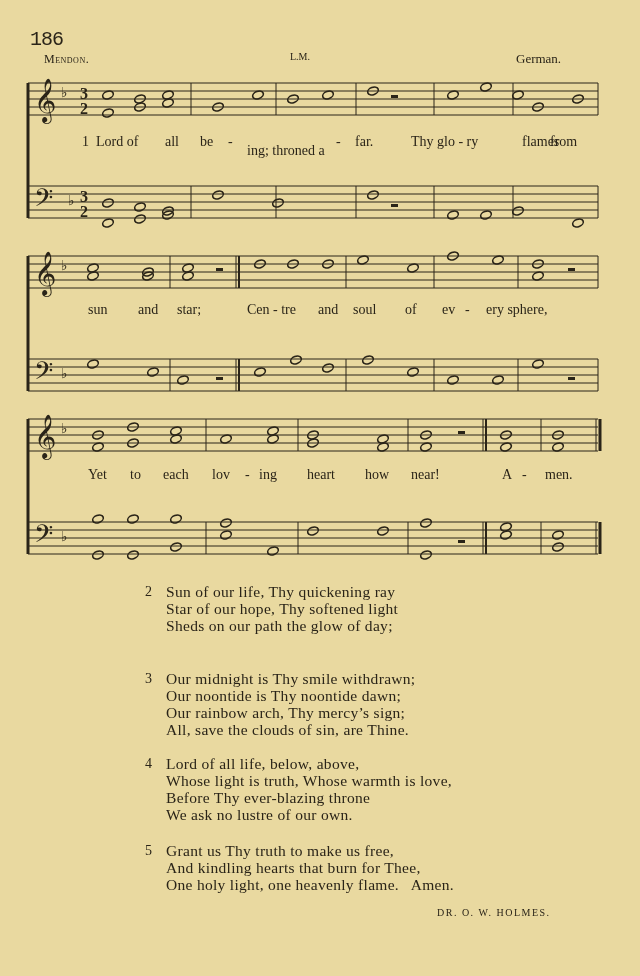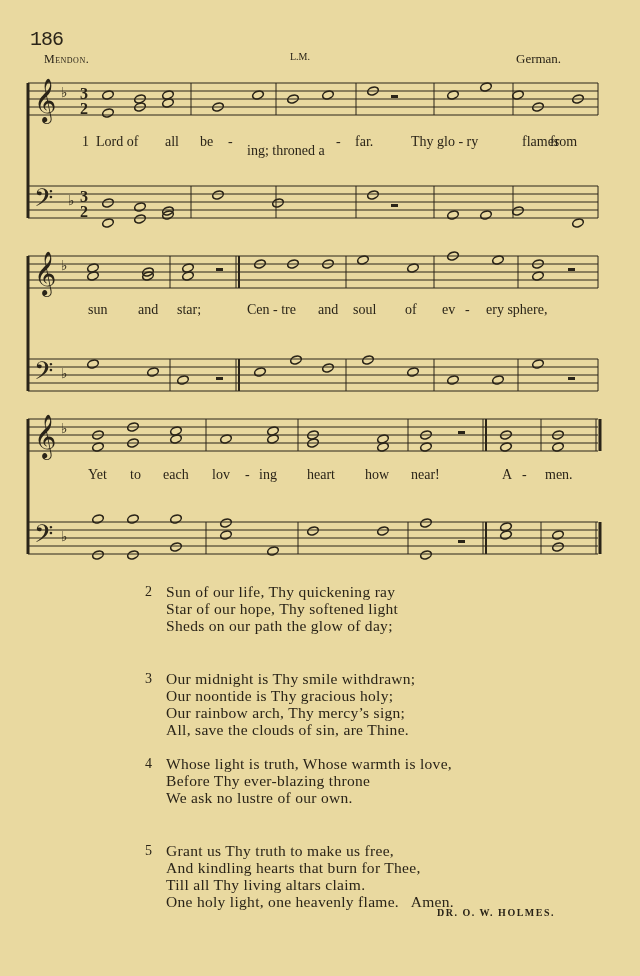--- a/index.html
+++ b/index.html
@@ -8,21 +8,21 @@
   .abs{position:absolute;}
   .hymn-number{left:30px;top:28px;font-size:20px;font-family:Liberation Mono, monospace;font-weight:400;letter-spacing:-1px;}
   .tune-name{left:44px;top:52px;font-size:12px;font-variant:small-caps;letter-spacing:.5px;}
   .meter{left:290px;top:51px;font-size:10px;}
   .composer{left:516px;top:51px;font-size:13px;}
   svg{position:absolute;left:0;top:0;overflow:visible;}
   .lyric{position:absolute;font-size:14px;white-space:nowrap;}
   .stanza{position:absolute;left:145px;font-size:15.5px;line-height:17px;letter-spacing:.3px;}
   .stanza .num{position:absolute;left:0;width:14px;font-size:14px;}
   .stanza .lines{margin-left:21px;}
-  .author{left:437px;top:907px;font-size:10px;font-weight:bold;letter-spacing:1.5px;}
+  .author{left:437px;top:907px;font-size:10px;font-weight:normal;letter-spacing:1.5px;}
 </style>
 </head>
 <body>
 
 <div class="abs hymn-number">186</div>
 <div class="abs tune-name">Mendon.</div>
 <div class="abs meter">L.M.</div>
 <div class="abs composer">German.</div>
 
 <div class="abs" style="left:0;top:0;width:640px;height:560px;">
@@ -454,36 +454,36 @@
   <div class="lines">
     <div>Sun of our life, Thy quickening ray</div>
     <div>Star of our hope, Thy softened light</div>
     <div>Sheds on our path the glow of day;</div>
   </div>
 </div>
 <div class="stanza" style="top:670px;">
   <span class="num">3</span>
   <div class="lines">
     <div>Our midnight is Thy smile withdrawn;</div>
-    <div>Our noontide is Thy gracious holy;</div>
+    <div>Our noontide is Thy noontide dawn;</div>
     <div>Our rainbow arch, Thy mercy’s sign;</div>
     <div>All, save the clouds of sin, are Thine.</div>
   </div>
 </div>
 <div class="stanza" style="top:755px;">
   <span class="num">4</span>
   <div class="lines">
+    <div>Lord of all life, below, above,</div>
     <div>Whose light is truth, Whose warmth is love,</div>
     <div>Before Thy ever-blazing throne</div>
     <div>We ask no lustre of our own.</div>
   </div>
 </div>
 <div class="stanza" style="top:842px;">
   <span class="num">5</span>
   <div class="lines">
     <div>Grant us Thy truth to make us free,</div>
     <div>And kindling hearts that burn for Thee,</div>
-    <div>Till all Thy living altars claim.</div>
     <div style="white-space:pre;">One holy light, one heavenly flame.   Amen.</div>
   </div>
 </div>
 
 <div class="abs author">DR. O. W. HOLMES.</div>
 
 </body></html>

